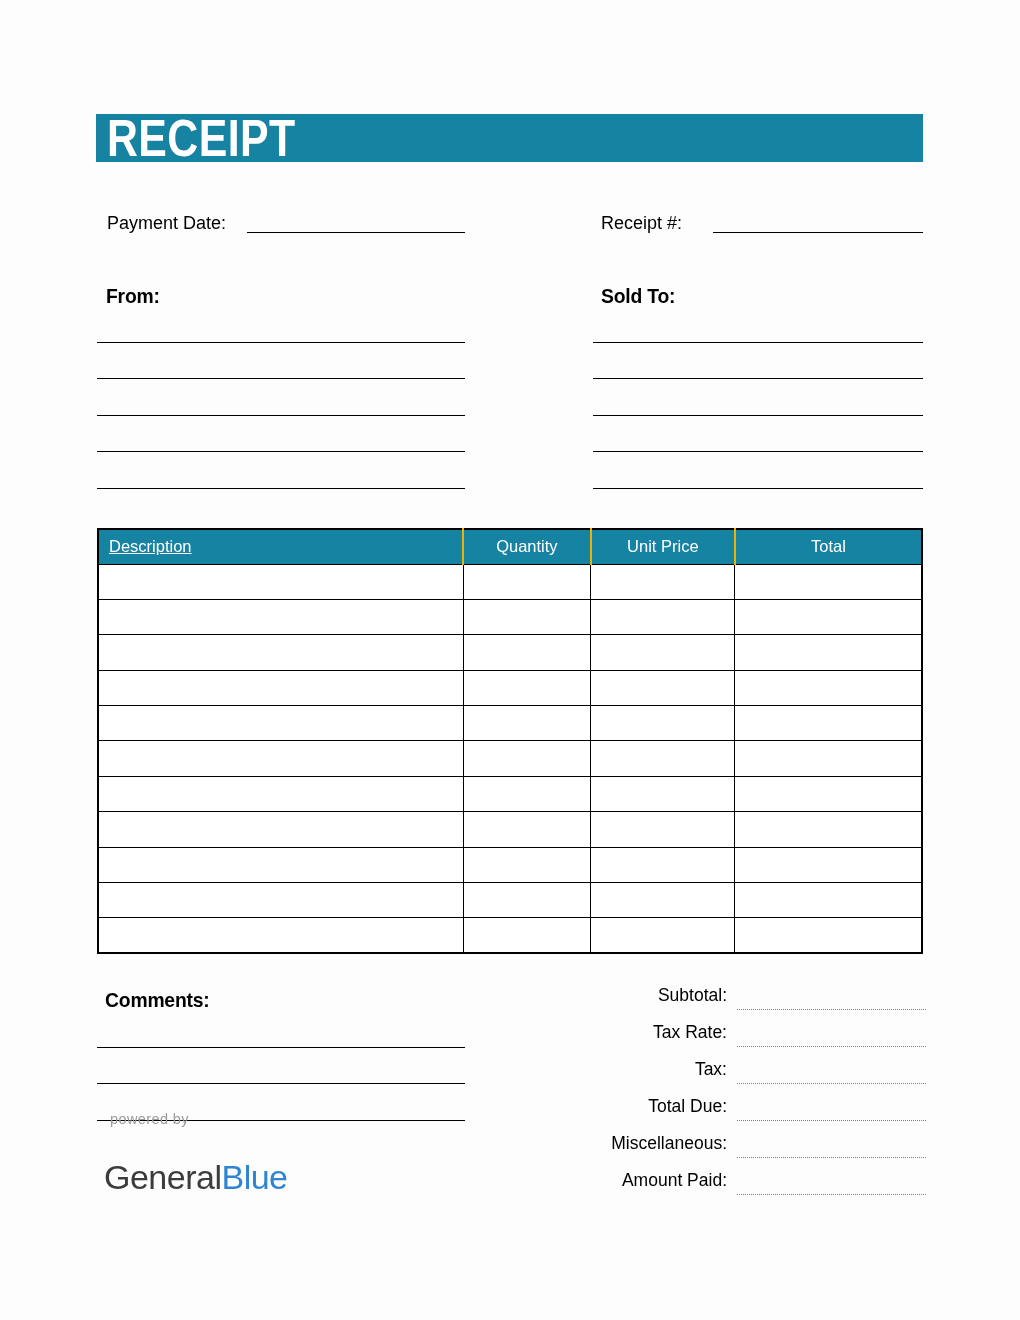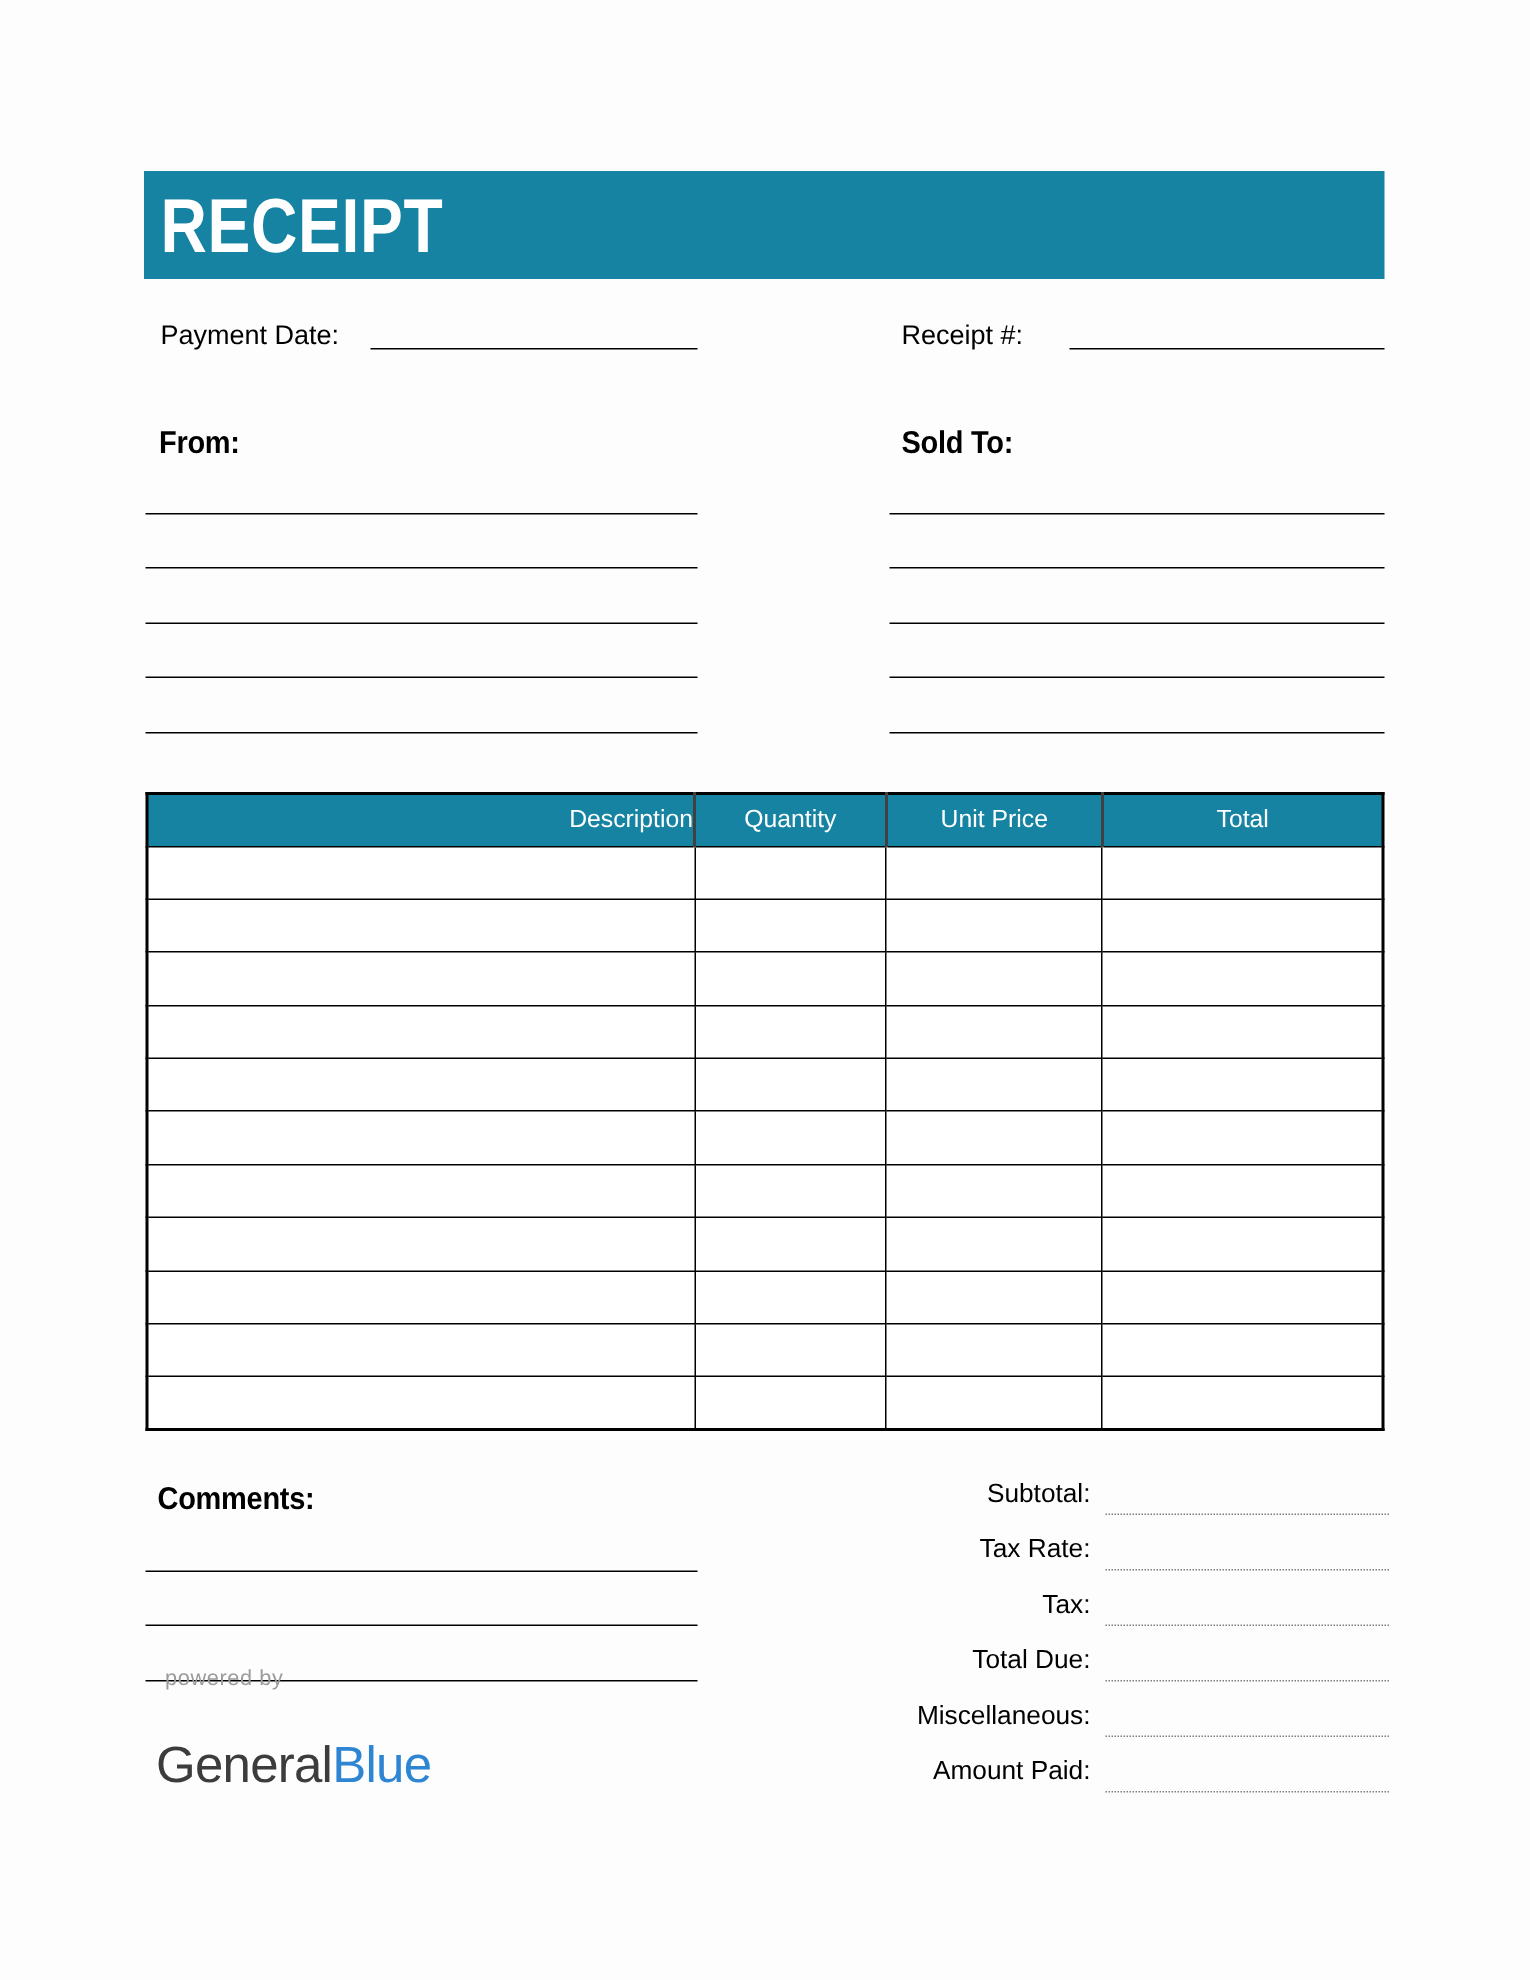--- a/index.html
+++ b/index.html
@@ -13,21 +13,21 @@
   body{
     width:1020px;height:1320px;
     font-family:"Liberation Sans",sans-serif;
     color:var(--ink);
     position:relative;
   }
   .page{position:relative;width:1020px;height:1320px;background:#fdfdfd;overflow:hidden;}
 
   
   .banner{
-    position:absolute;left:96px;top:114px;width:827px;height:72px;
+    position:absolute;left:96px;top:114px;width:827px;height:48px;
     background:var(--accent);display:flex;align-items:center;
   }
   .banner-title{
     color:#fff;font-weight:bold;font-size:51px;line-height:1;
     margin-left:11px;letter-spacing:0.5px;
     transform:scaleX(.84);transform-origin:0 50%;
     white-space:nowrap;
   }
 
   
@@ -55,24 +55,24 @@
   .write-line{height:36.5px;border-bottom:1.4px solid #000;}
 
   
   #items-table{
     position:absolute;left:97px;top:528px;width:826px;
     border-collapse:collapse;table-layout:fixed;
     border:2px solid #000;
   }
   #items-table th{
     background:var(--accent);color:#fff;font-weight:normal;font-size:16.5px;
-    height:35px;border-bottom:1.5px solid #000;border-left:2px solid #404040;
+    height:35px;border-bottom:1.5px solid #000;border-left:2px solid #eab308;
     text-align:center;vertical-align:middle;
   }
-  #items-table th:nth-child(1){width:44.3%;text-align:right;padding-left:10px;border-left:none;}
+  #items-table th:nth-child(1){width:44.3%;text-align:left;padding-left:10px;border-left:none;text-decoration:underline;}
   #items-table th:nth-child(2){width:15.5%;}
   #items-table th:nth-child(3){width:17.5%;}
   #items-table th:nth-child(4){width:22.7%;}
   #items-table td{
     border:1.2px solid #000;height:35.4px;font-size:16px;padding:2px 8px;
     background:#fff;
   }
 
   
   #totals{position:absolute;left:557px;top:973px;width:369px;}

